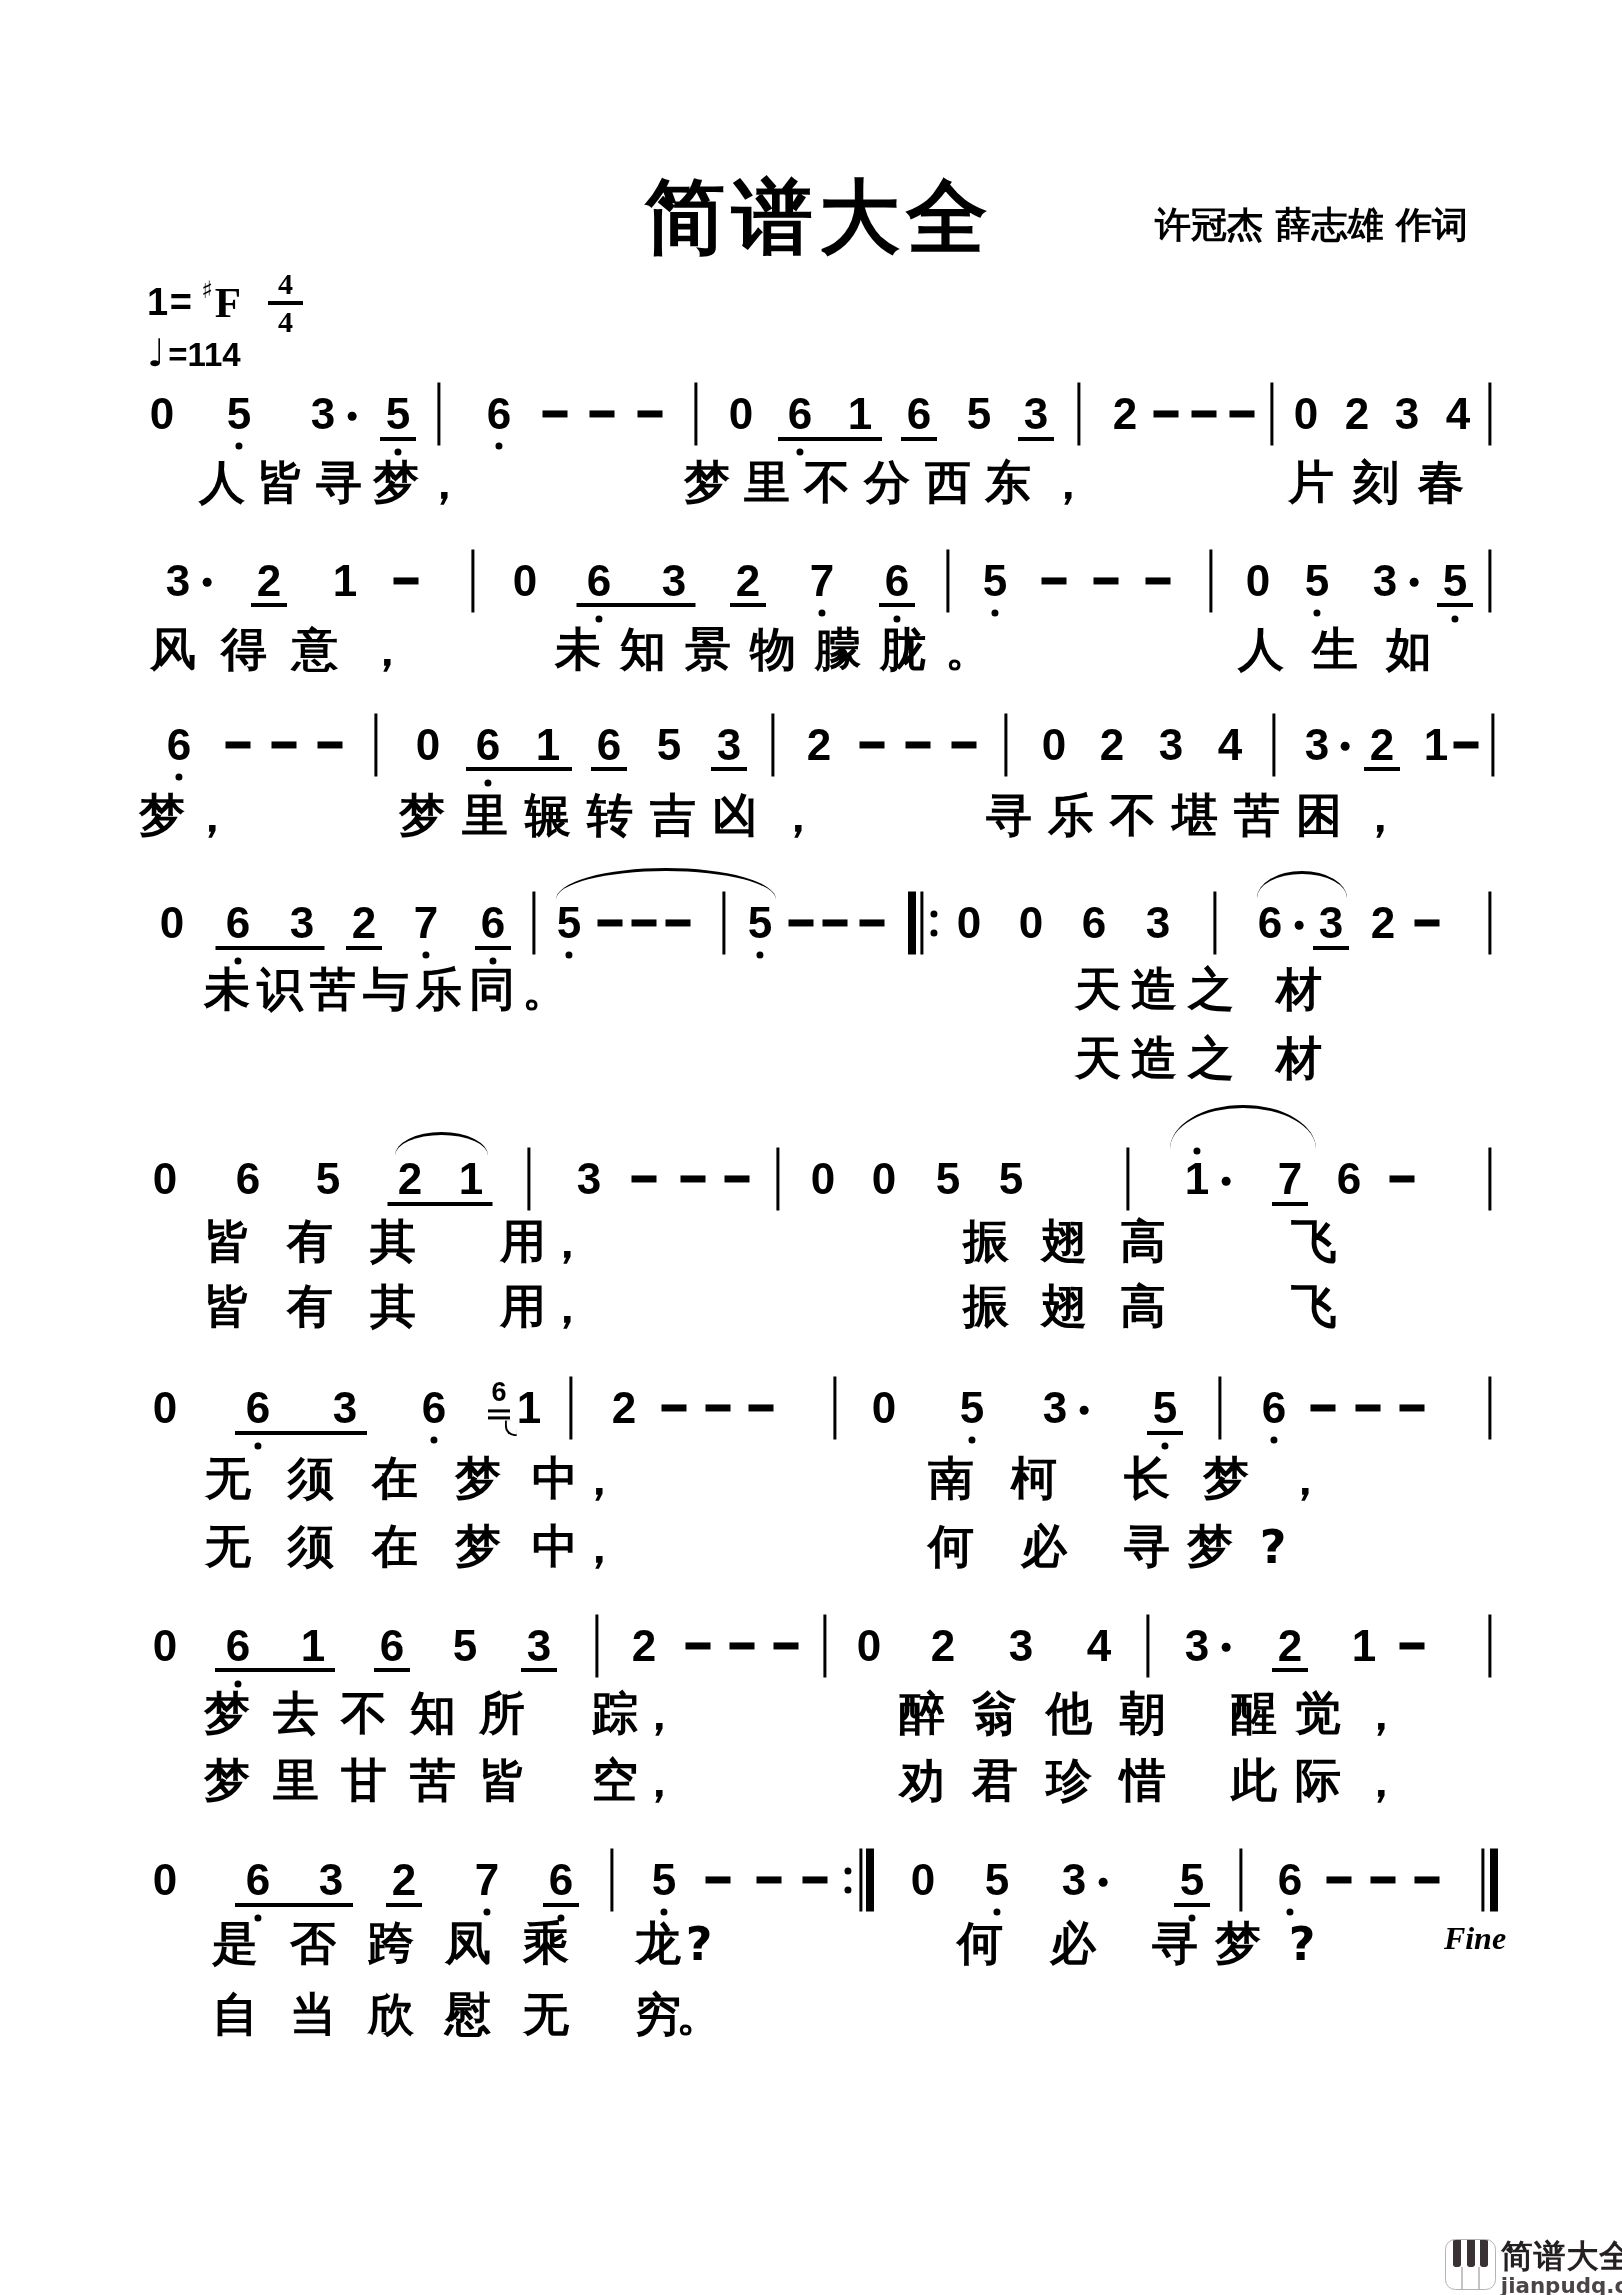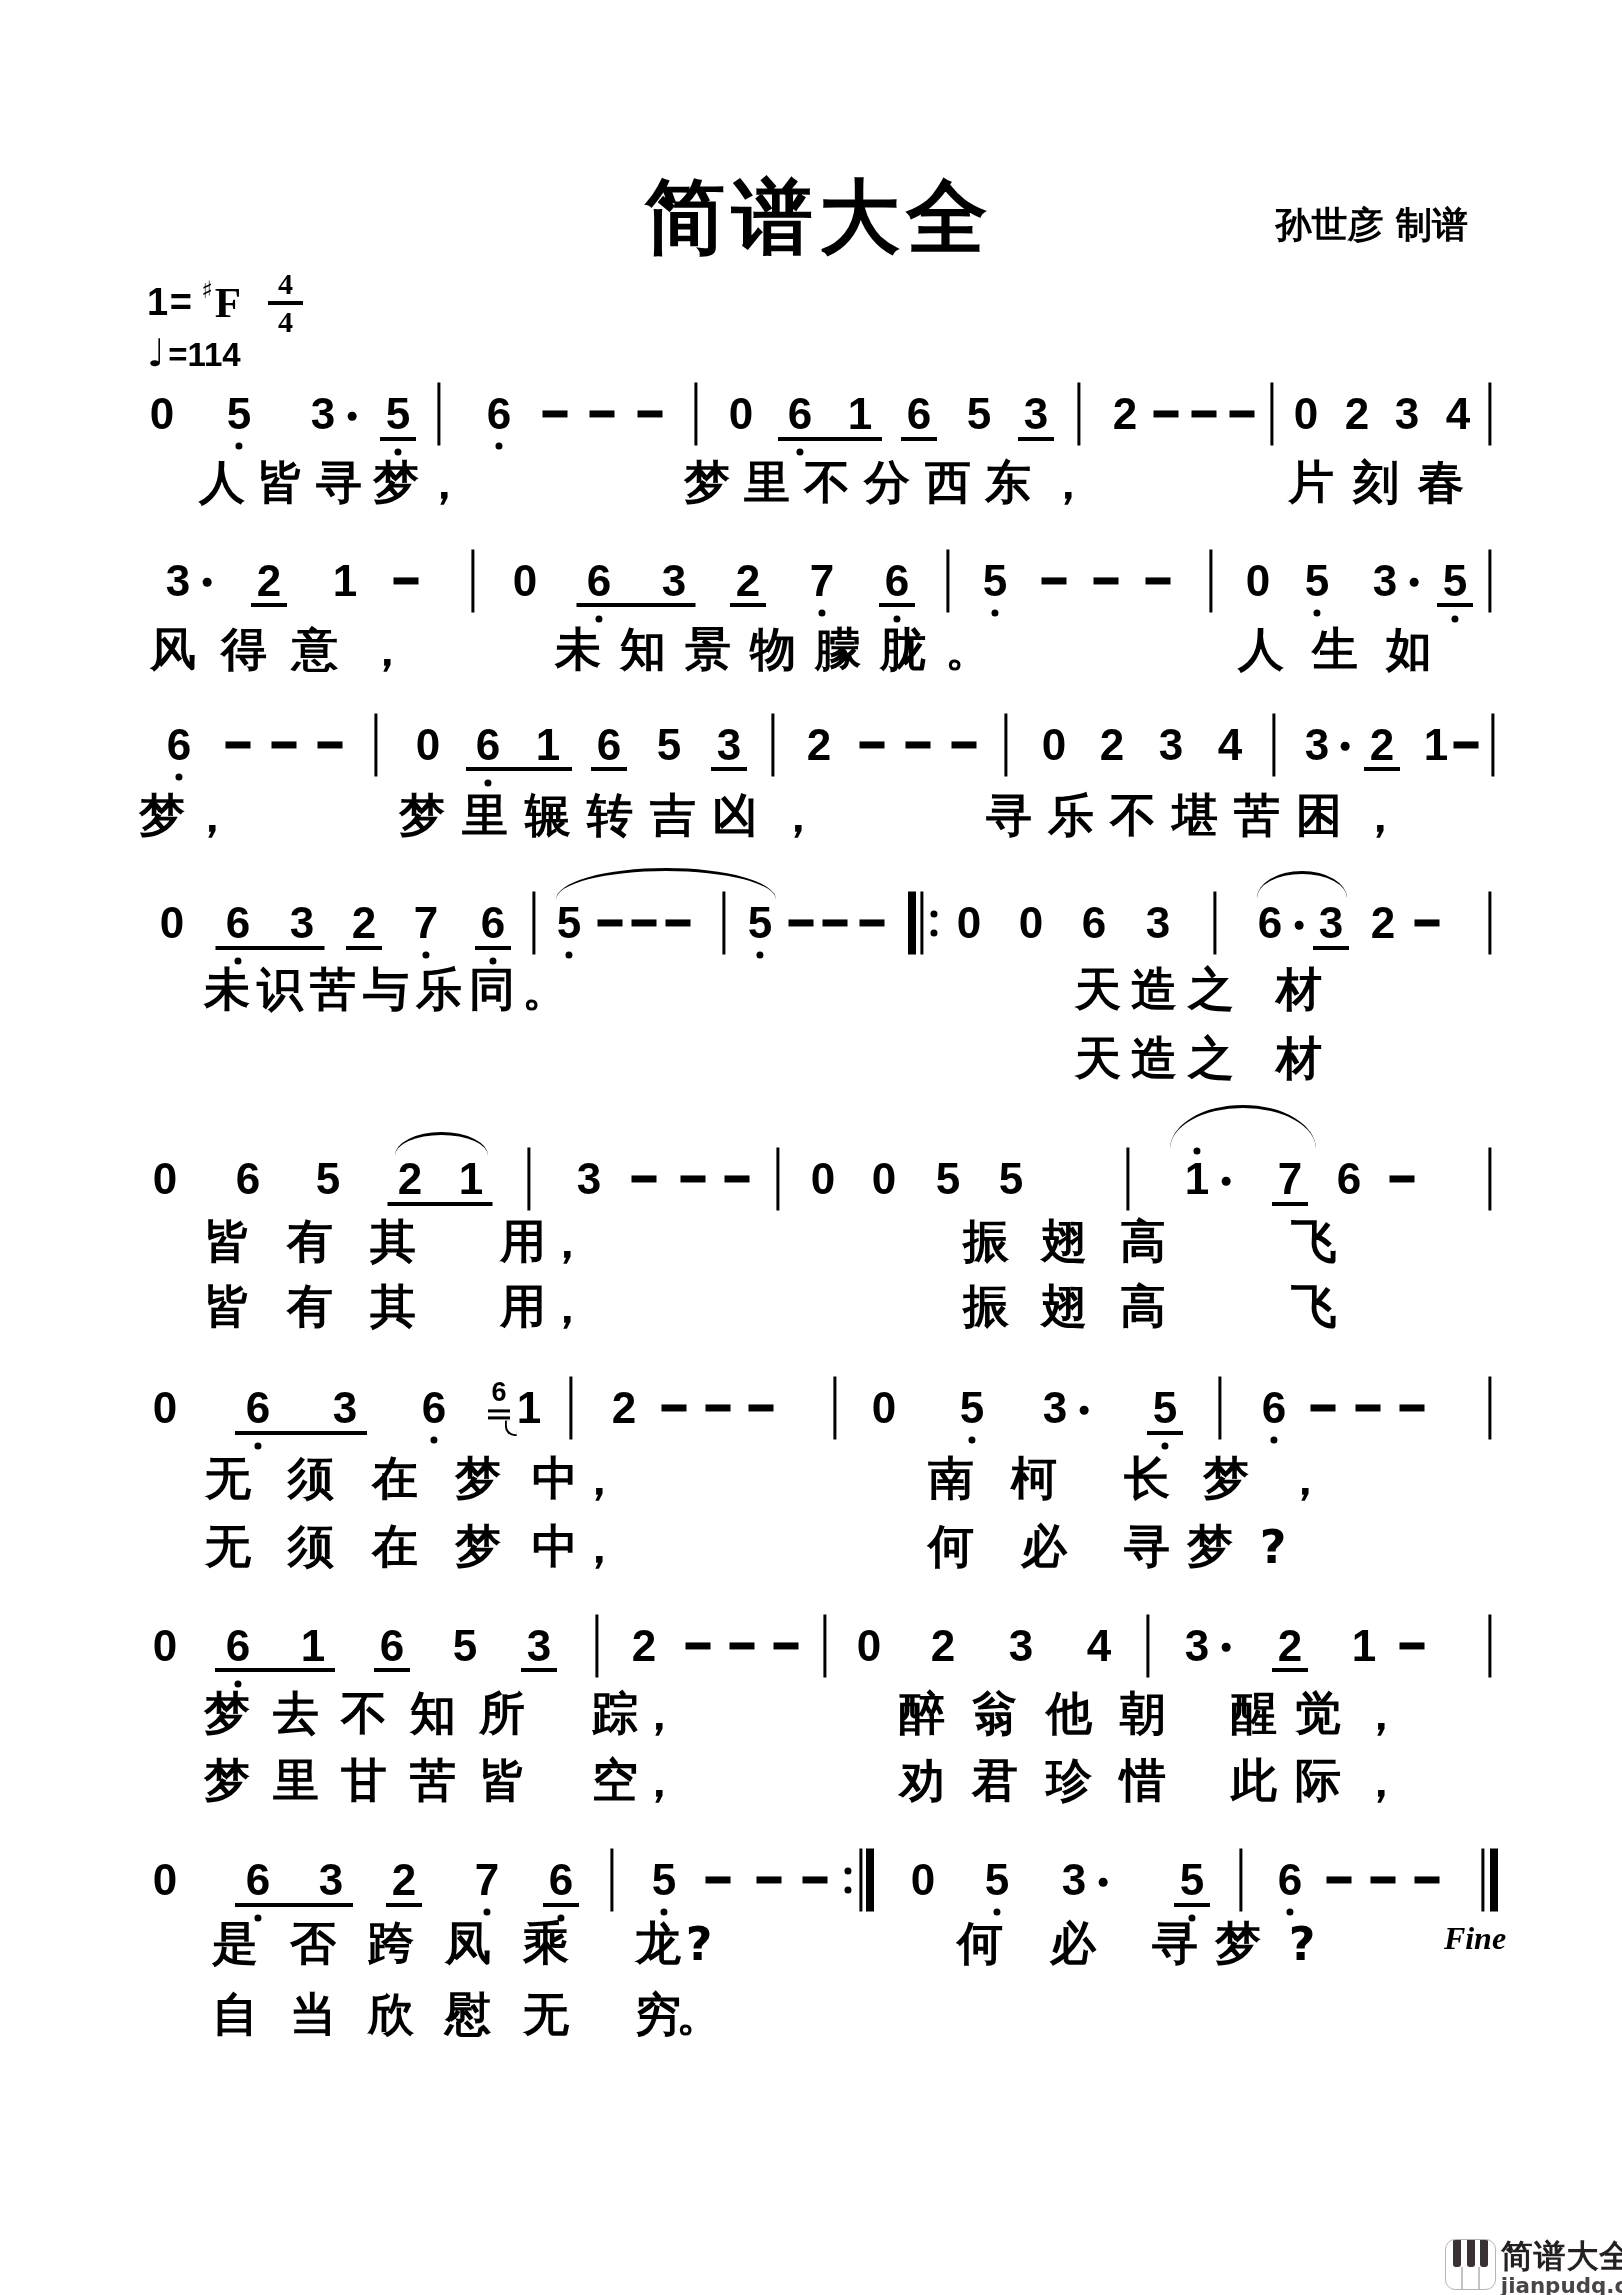--- a/index.html
+++ b/index.html
@@ -54,21 +54,21 @@
   .wsite{font-weight:700;font-size:21.4px;line-height:24px;color:#4a4449;
          font-family:"DejaVu Sans",sans-serif;}
 </style>
 </head>
 <body>
 
 <div class="page">
   <h1 class="title">简谱大全</h1>
 
   <div class="credits">
-    <div>孙世彦 制谱</div>
+    <div>许冠杰 薛志雄 作词</div>
   </div>
 
   <div class="keysig">
     <span class="k1">1=</span>
     <span class="sharp">♯</span>
     <span class="kletter">F</span>
     <span class="frac">
       <span>4</span>
       <span class="fline"></span>
       <span>4</span>

